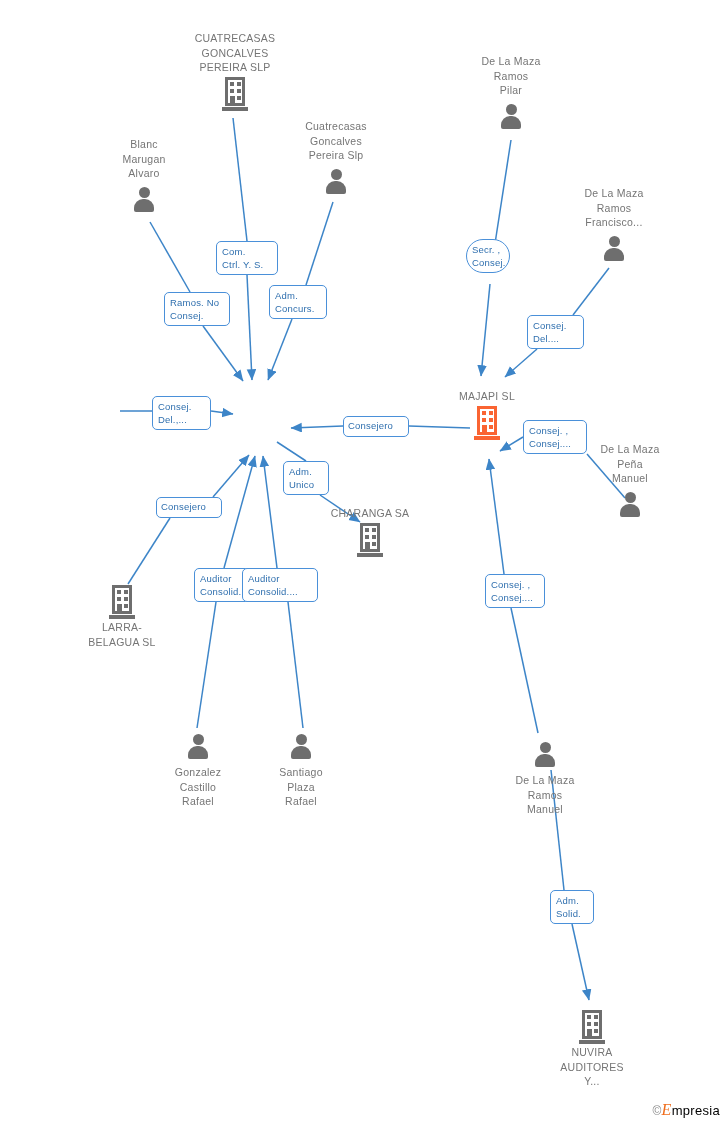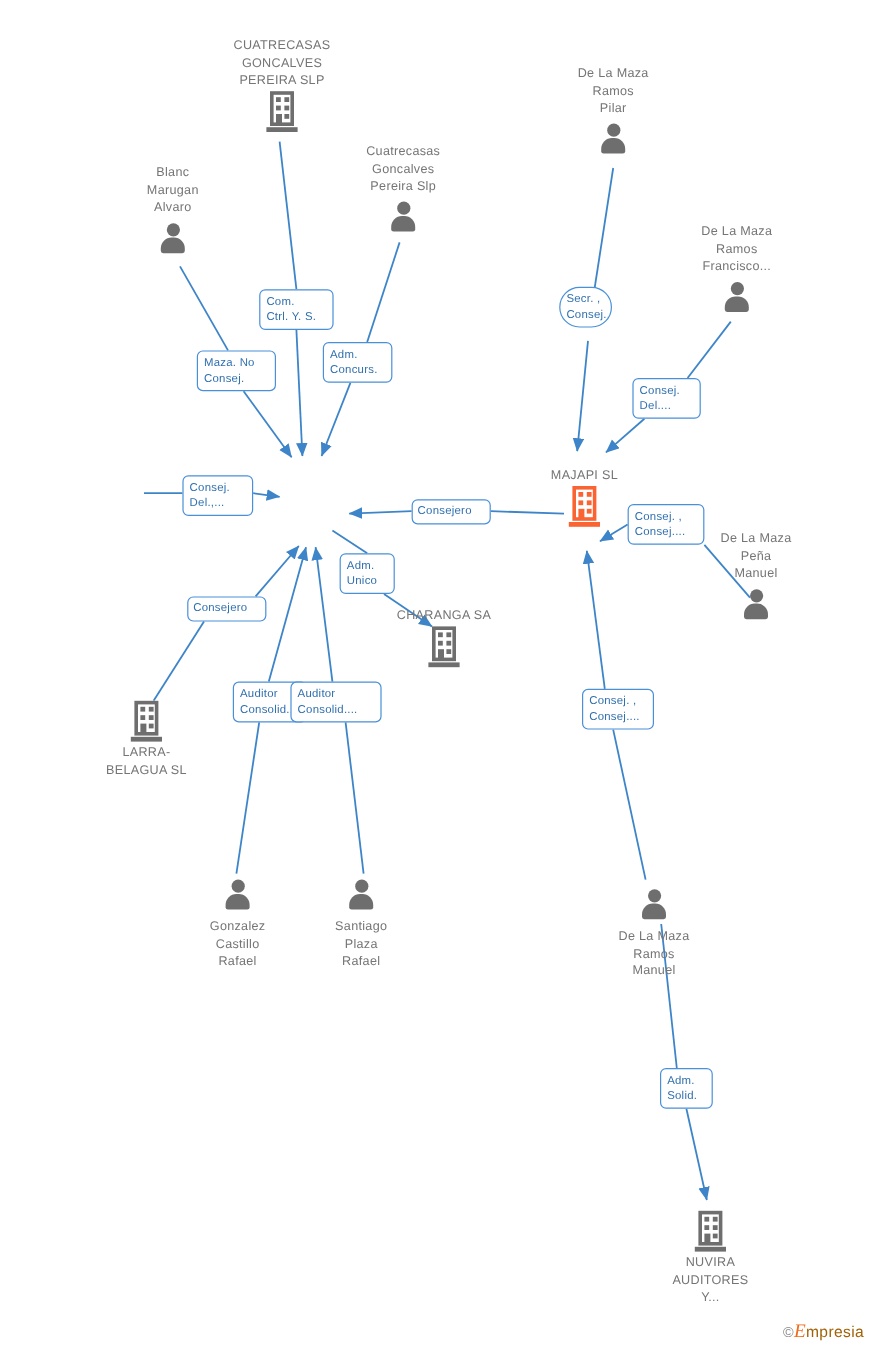--- a/index.html
+++ b/index.html
@@ -88,21 +88,21 @@
   
   #watermark{
     position:absolute;
     right:8px; bottom:6px;
     font-size:13px;
     color:#2f6fae;
     letter-spacing:.3px;
   }
   #watermark .c{color:#8a8a8a;font-size:12px;}
   #watermark .e{color:#ef6c1a;font-family:"Liberation Serif",serif;font-style:italic;font-size:16px;}
-  #watermark .w{color:#a16207;}
+  #watermark .w{color:#000000;}
 </style>
 </head>
 <body>
 
 <div id="canvas">
 
   <svg id="edges" viewBox="0 0 728 1125" xmlns="http://www.w3.org/2000/svg">
     <defs>
       <marker id="ah" markerWidth="9" markerHeight="9" refX="7.2" refY="3.2" orient="auto" markerUnits="strokeWidth">
         <path d="M0,0 L7.5,3.2 L0,6.4 z" fill="#3d85c8"></path>
@@ -283,21 +283,21 @@
         <i class="door" style="left:8px;top:19px;"></i><i class="w" style="left:15px;top:19px;"></i>
         <span class="base"></span></span>
     </span>
     <span class="lbl">NUVIRA
 AUDITORES
 Y...</span>
   </div>
 
   <div class="rel" style="left:216px;top:241px;width:62px;height:34px;">Com.
 Ctrl. Y. S.</div>
-  <div class="rel" style="left:164px;top:292px;width:66px;height:34px;">Maza.  No
+  <div class="rel" style="left:164px;top:292px;width:66px;height:34px;">Ramos.  No
 Consej.</div>
   <div class="rel" style="left:269px;top:285px;width:58px;height:34px;">Adm.
 Concurs.</div>
   <div class="rel" style="left:466px;top:239px;width:44px;height:34px;border-radius:17px;">Secr. ,
 Consej....</div>
   <div class="rel" style="left:527px;top:315px;width:57px;height:34px;">Consej.
 Del....</div>
   <div class="rel" style="left:152px;top:396px;width:59px;height:34px;">Consej.
 Del.,...</div>
   <div class="rel" style="left:343px;top:416px;width:66px;height:21px;padding:3px 4px;">Consejero</div>

